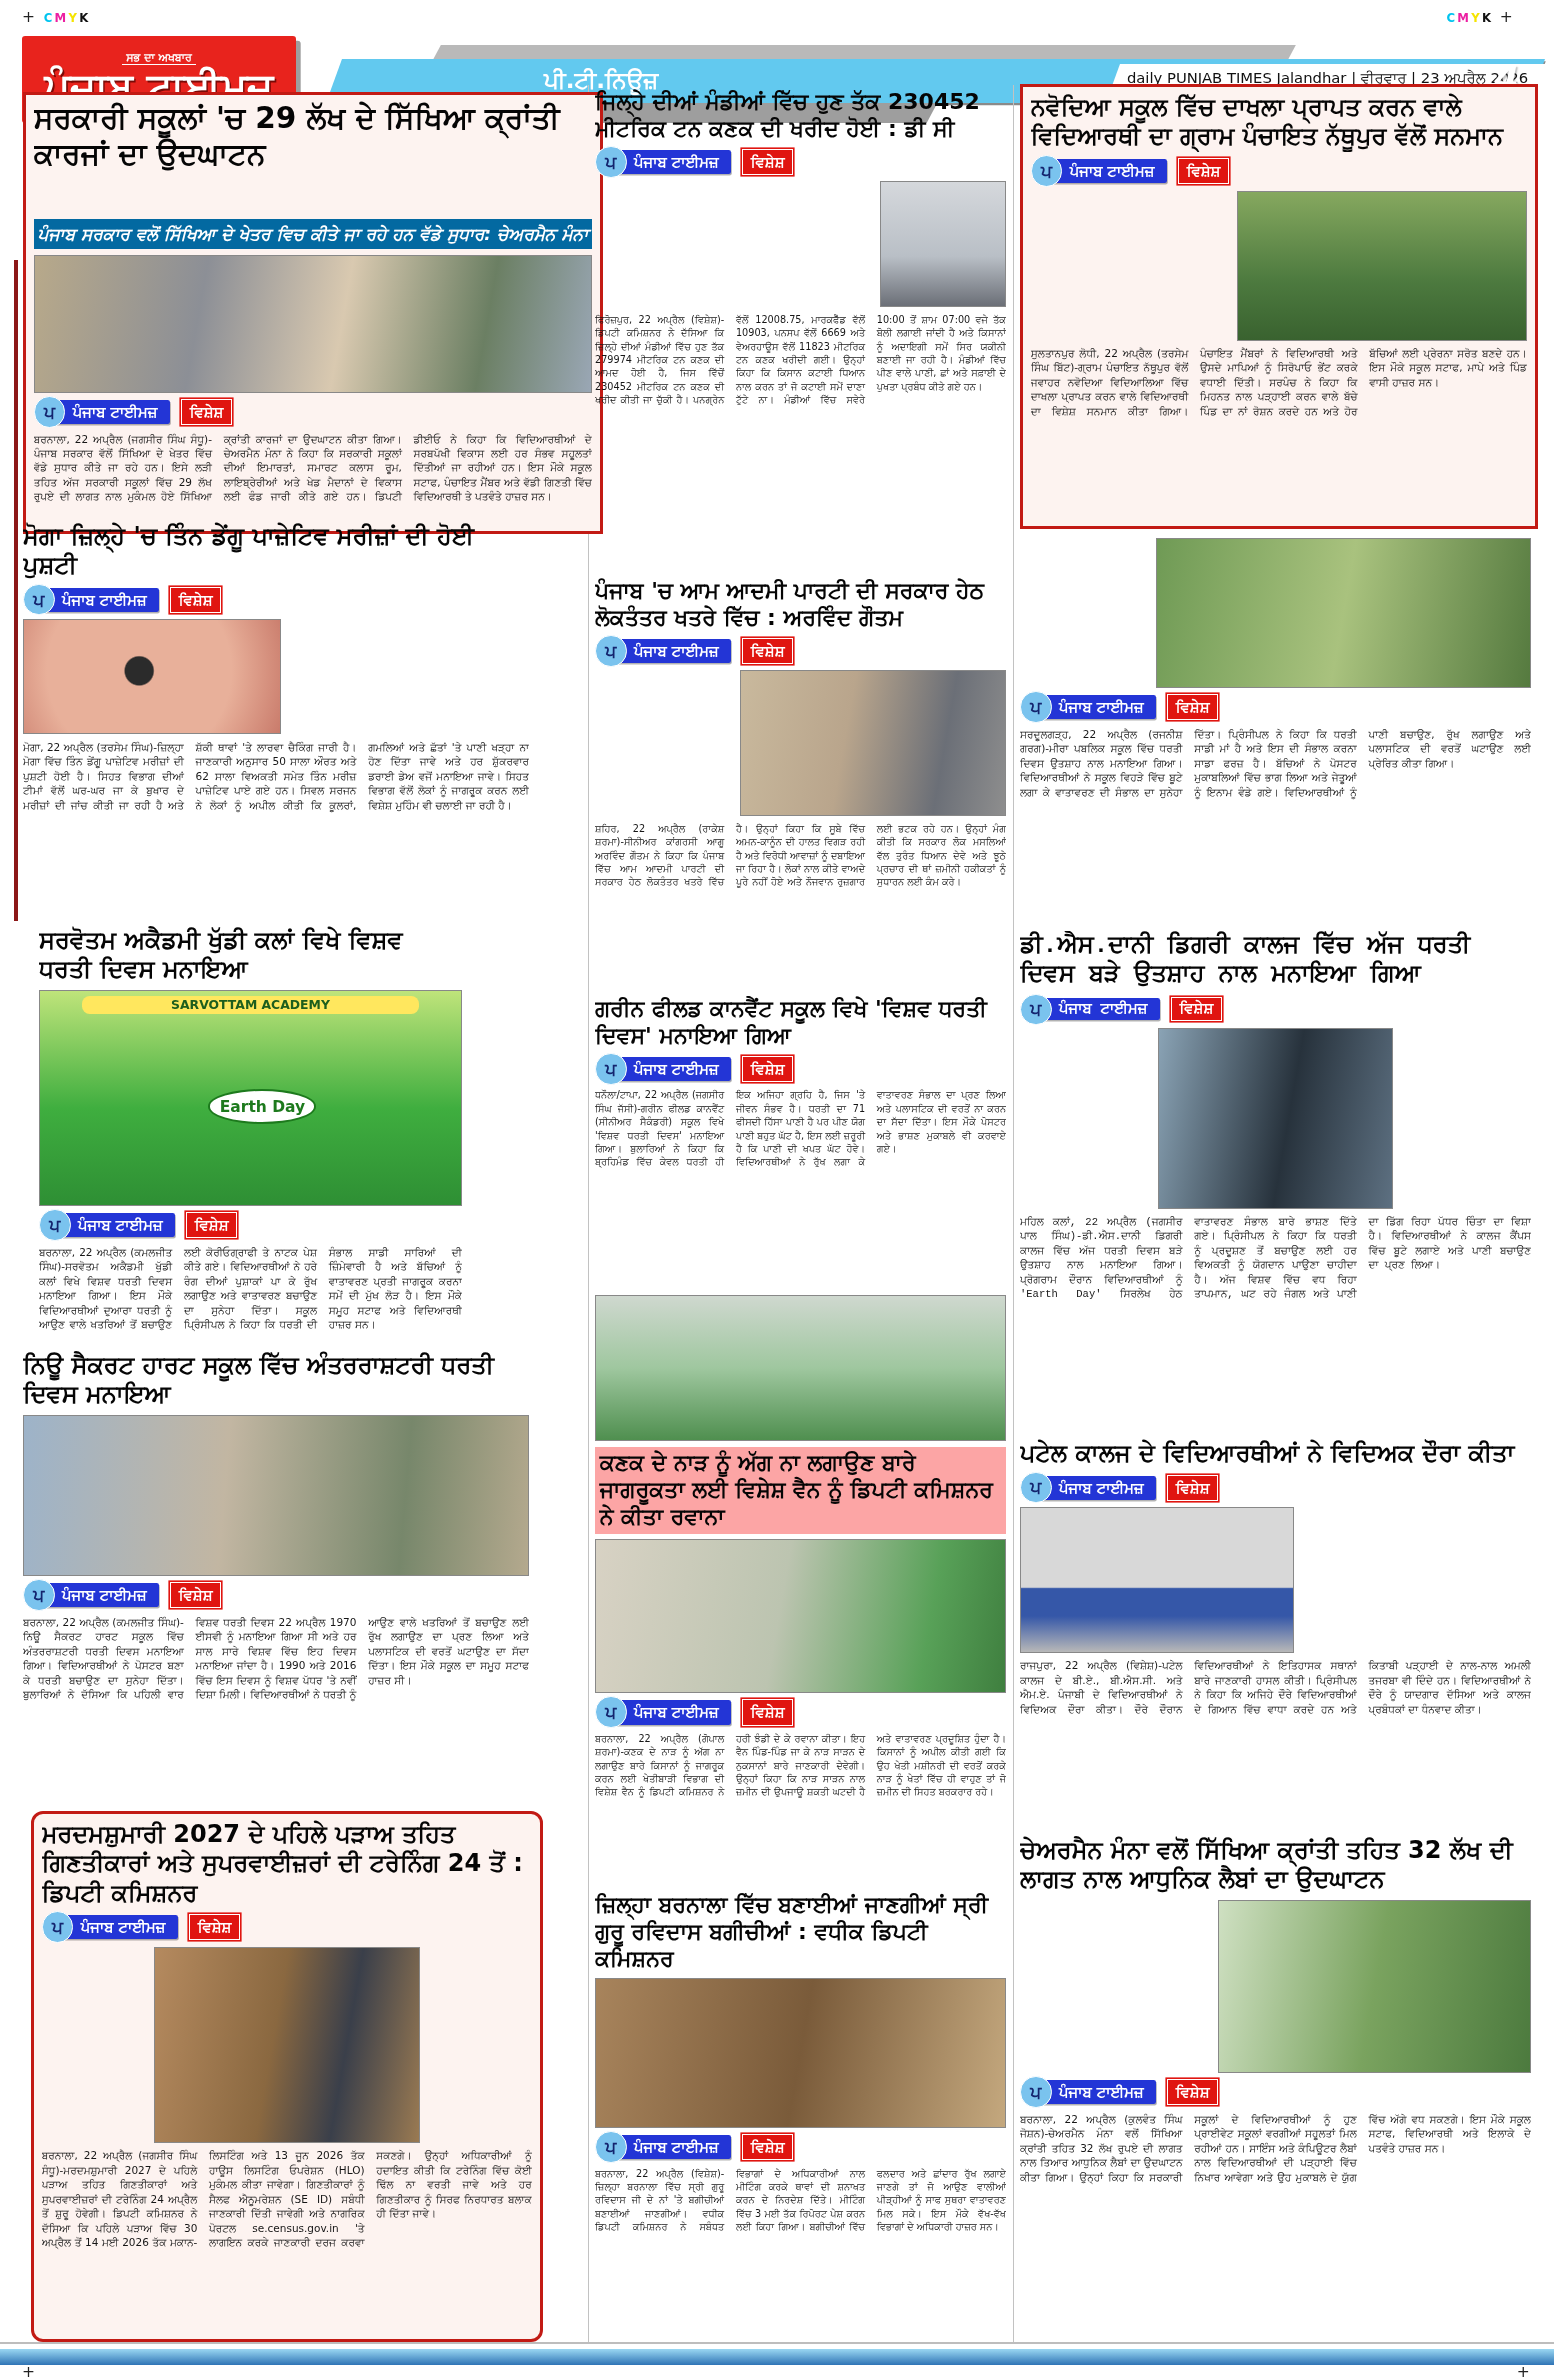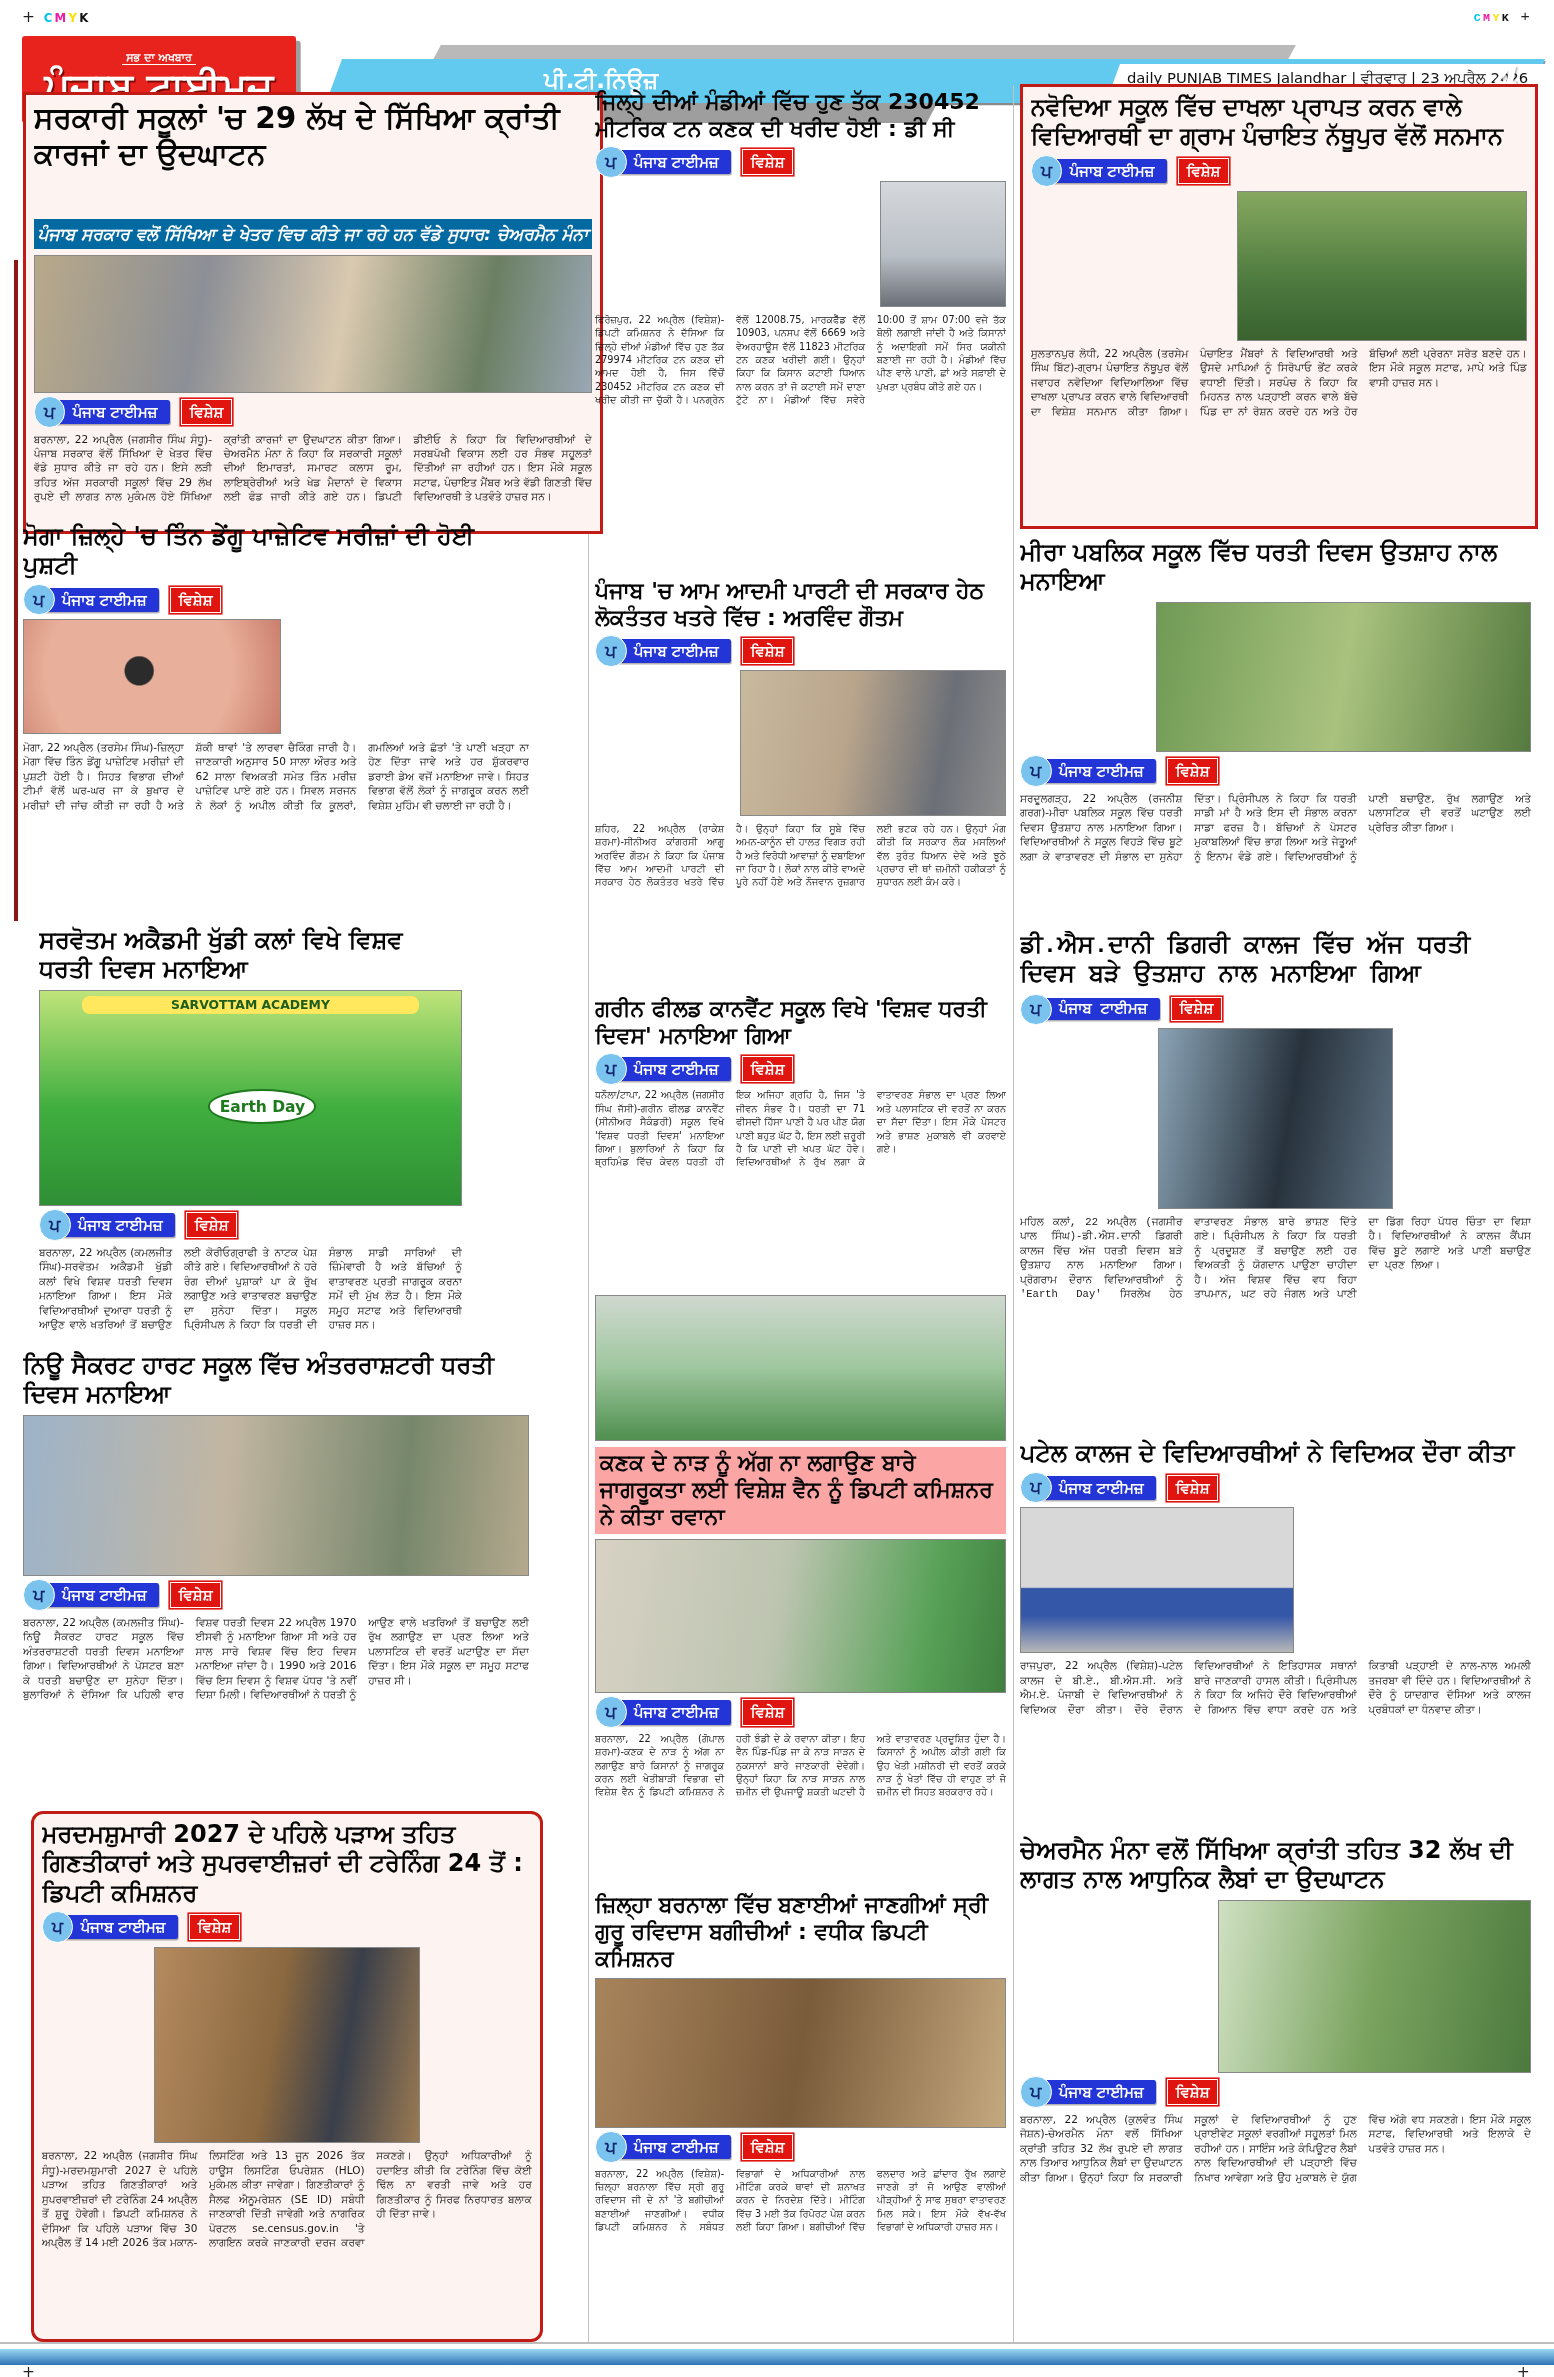--- a/index.html
+++ b/index.html
@@ -82,21 +82,21 @@
         column-gap:11.7px;overflow:hidden;flex:1;}
   .cols3{column-count:3;}
   .mid .body{font-size:9.7px;}
 </style>
 </head>
 <body>
 
 <div id="page">
 
   <div class="regmark" style="left:22px;top:7.8px;"><span class="cross">+</span> <span class="c">C</span><span class="m">M</span><span class="y">Y</span><span class="k">K</span></div>
-  <div class="regmark" style="right:22px;top:7.8px;position:absolute;font-family:Liberation Mono, monospace;"><span class="c">C</span><span class="m">M</span><span class="y">Y</span><span class="k">K</span> <span class="cross">+</span></div>
+  <div class="regmark" style="right:39px;top:7.8px;position:absolute;"><span class="c">C</span><span class="m">M</span><span class="y">Y</span><span class="k">K</span> <span class="cross">+</span></div>
   <div class="regmark" style="left:22px;top:2363px;"><span class="cross">+</span></div>
   <div class="regmark" style="right:22px;top:2363px;position:absolute;"><span class="cross">+</span></div>
 
   <div id="masthead">
     <div class="rib-grey-top"></div>
     <div class="rib-blue"></div>
     <div class="rib-grey-bot"></div>
     <div class="rib-text">ਪੀ.ਟੀ.ਨਿਊਜ਼</div>
     <div class="date-chip"><span>daily PUNJAB TIMES Jalandhar | ਵੀਰਵਾਰ | 23 ਅਪ੍ਰੈਲ 2026</span></div>
     <div class="pageno">4</div>
@@ -218,21 +218,20 @@
     <h2 class="hl hl-lg">ਨਵੋਦਿਆ ਸਕੂਲ ਵਿੱਚ ਦਾਖਲਾ ਪ੍ਰਾਪਤ ਕਰਨ ਵਾਲੇ ਵਿਦਿਆਰਥੀ ਦਾ ਗ੍ਰਾਮ ਪੰਚਾਇਤ ਨੱਥੂਪੁਰ ਵੱਲੋਂ ਸਨਮਾਨ</h2>
     <div class="meta">
       <span class="brand"><span class="logo">ਪ</span><span>ਪੰਜਾਬ ਟਾਈਮਜ਼</span></span>
       <span class="special">ਵਿਸ਼ੇਸ਼</span>
     </div>
     <div class="ph ph-k" style="height:148px;width:288px;align-self:flex-end;"></div>
     <div class="body cols3">ਸੁਲਤਾਨਪੁਰ ਲੋਧੀ, 22 ਅਪ੍ਰੈਲ (ਤਰਸੇਮ ਸਿੰਘ ਬਿੱਟ)-ਗ੍ਰਾਮ ਪੰਚਾਇਤ ਨੱਥੂਪੁਰ ਵੱਲੋਂ ਜਵਾਹਰ ਨਵੋਦਿਆ ਵਿਦਿਆਲਿਆ ਵਿੱਚ ਦਾਖਲਾ ਪ੍ਰਾਪਤ ਕਰਨ ਵਾਲੇ ਵਿਦਿਆਰਥੀ ਦਾ ਵਿਸ਼ੇਸ਼ ਸਨਮਾਨ ਕੀਤਾ ਗਿਆ। ਪੰਚਾਇਤ ਮੈਂਬਰਾਂ ਨੇ ਵਿਦਿਆਰਥੀ ਅਤੇ ਉਸਦੇ ਮਾਪਿਆਂ ਨੂੰ ਸਿਰੋਪਾਓ ਭੇਂਟ ਕਰਕੇ ਵਧਾਈ ਦਿੱਤੀ। ਸਰਪੰਚ ਨੇ ਕਿਹਾ ਕਿ ਮਿਹਨਤ ਨਾਲ ਪੜ੍ਹਾਈ ਕਰਨ ਵਾਲੇ ਬੱਚੇ ਪਿੰਡ ਦਾ ਨਾਂ ਰੋਸ਼ਨ ਕਰਦੇ ਹਨ ਅਤੇ ਹੋਰ ਬੱਚਿਆਂ ਲਈ ਪ੍ਰੇਰਨਾ ਸਰੋਤ ਬਣਦੇ ਹਨ। ਇਸ ਮੌਕੇ ਸਕੂਲ ਸਟਾਫ, ਮਾਪੇ ਅਤੇ ਪਿੰਡ ਵਾਸੀ ਹਾਜ਼ਰ ਸਨ।</div>
   </section>
 
   <section class="story" style="left:1020px;top:538px;width:511px;height:389px;">
-    <h2 class="hl hl-lg">ਮੀਰਾ ਪਬਲਿਕ ਸਕੂਲ ਵਿੱਚ ਧਰਤੀ ਦਿਵਸ ਉਤਸ਼ਾਹ ਨਾਲ ਮਨਾਇਆ</h2>
     <div class="ph ph-l" style="height:148px;width:373px;align-self:flex-end;"></div>
     <div class="meta">
       <span class="brand"><span class="logo">ਪ</span><span>ਪੰਜਾਬ ਟਾਈਮਜ਼</span></span>
       <span class="special">ਵਿਸ਼ੇਸ਼</span>
     </div>
     <div class="body cols3">ਸਰਦੂਲਗੜ੍ਹ, 22 ਅਪ੍ਰੈਲ (ਰਜਨੀਸ਼ ਗਰਗ)-ਮੀਰਾ ਪਬਲਿਕ ਸਕੂਲ ਵਿੱਚ ਧਰਤੀ ਦਿਵਸ ਉਤਸ਼ਾਹ ਨਾਲ ਮਨਾਇਆ ਗਿਆ। ਵਿਦਿਆਰਥੀਆਂ ਨੇ ਸਕੂਲ ਵਿਹੜੇ ਵਿੱਚ ਬੂਟੇ ਲਗਾ ਕੇ ਵਾਤਾਵਰਣ ਦੀ ਸੰਭਾਲ ਦਾ ਸੁਨੇਹਾ ਦਿੱਤਾ। ਪ੍ਰਿੰਸੀਪਲ ਨੇ ਕਿਹਾ ਕਿ ਧਰਤੀ ਸਾਡੀ ਮਾਂ ਹੈ ਅਤੇ ਇਸ ਦੀ ਸੰਭਾਲ ਕਰਨਾ ਸਾਡਾ ਫਰਜ਼ ਹੈ। ਬੱਚਿਆਂ ਨੇ ਪੋਸਟਰ ਮੁਕਾਬਲਿਆਂ ਵਿੱਚ ਭਾਗ ਲਿਆ ਅਤੇ ਜੇਤੂਆਂ ਨੂੰ ਇਨਾਮ ਵੰਡੇ ਗਏ। ਵਿਦਿਆਰਥੀਆਂ ਨੂੰ ਪਾਣੀ ਬਚਾਉਣ, ਰੁੱਖ ਲਗਾਉਣ ਅਤੇ ਪਲਾਸਟਿਕ ਦੀ ਵਰਤੋਂ ਘਟਾਉਣ ਲਈ ਪ੍ਰੇਰਿਤ ਕੀਤਾ ਗਿਆ।</div>
   </section>
 
   <section class="story" style="left:1020px;top:931px;width:511px;height:504px;font-family:Liberation Mono, monospace;">
     <h2 class="hl hl-lg">ਡੀ.ਐਸ.ਦਾਨੀ ਡਿਗਰੀ ਕਾਲਜ ਵਿੱਚ ਅੱਜ ਧਰਤੀ ਦਿਵਸ ਬੜੇ ਉਤਸ਼ਾਹ ਨਾਲ ਮਨਾਇਆ ਗਿਆ</h2>

